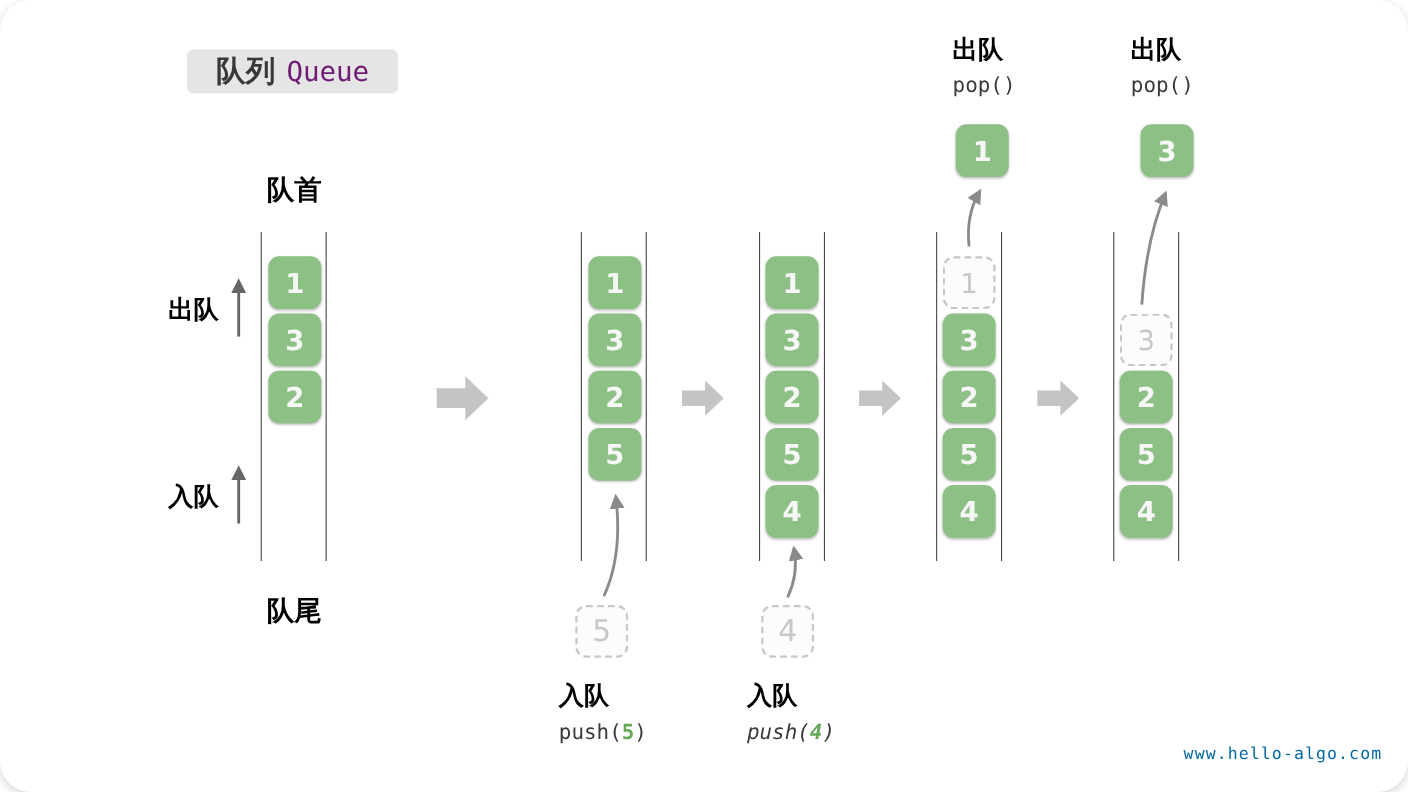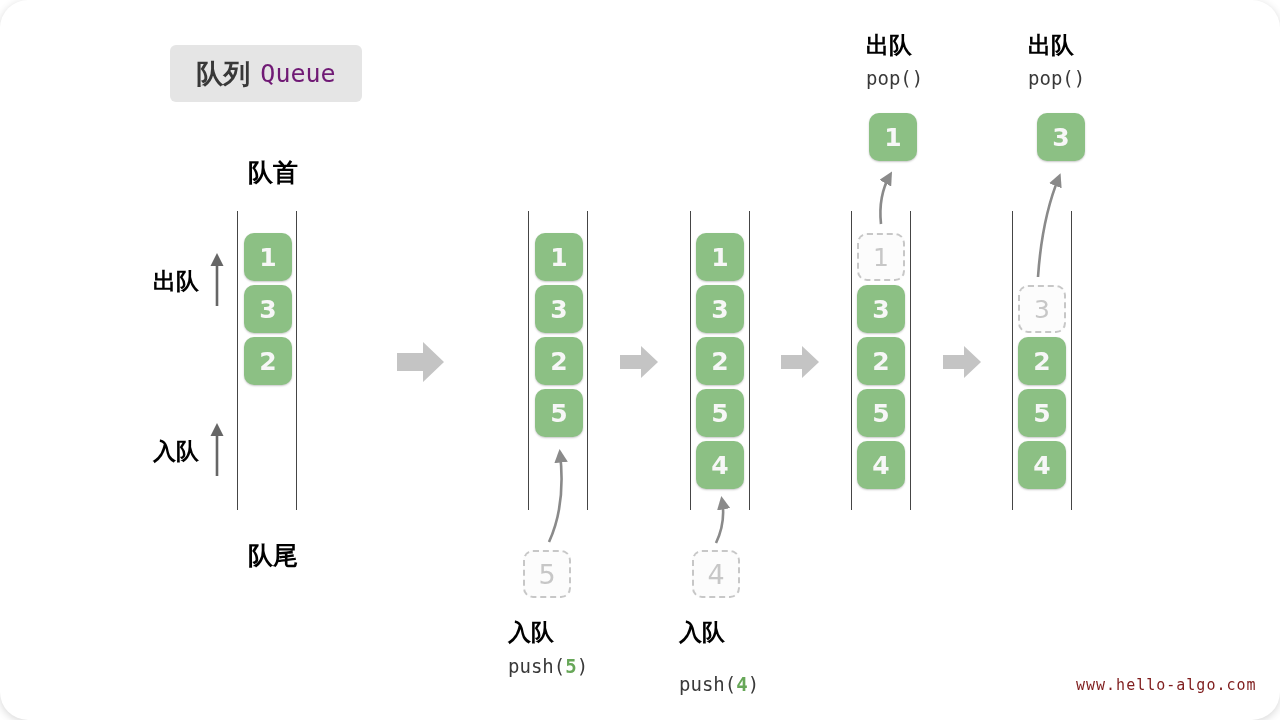--- a/index.html
+++ b/index.html
@@ -14,21 +14,21 @@
     height: 720px;
     background: #ffffff;
     border-radius: 28px;
     box-shadow: 0 2px 8px rgba(0,0,0,0.16);
     overflow: hidden;
   }
   .abs { position: absolute; }
 
   .title-box {
     left: 170px; top: 45px;
-    width: 192px; height: 57px;
+    width: 192px; height: 40px;
     background: #e5e5e5;
     border-radius: 6px;
     display: flex; align-items: center; justify-content: center;
     gap: 10px;
   }
   .title-zh { font-size: 27px; font-weight: 700; color: #383838; }
   .title-en { font-family: "DejaVu Sans Mono", "Liberation Mono", monospace; font-size: 25px; color: #701a75; }
 
   .zh-label {
     font-size: 23px; font-weight: 700; color: #000000;
@@ -61,37 +61,37 @@
     background: #fcfcfc;
     border: 2px dashed #c7c7c7;
     color: #c7c7c7;
     font-weight: 400;
     box-shadow: none;
   }
 
   .watermark {
     left: 1076px; top: 676px;
     font-family: "DejaVu Sans Mono", "Liberation Mono", monospace;
-    font-size: 15px; color: #7f1d1d; letter-spacing: 1px;
+    font-size: 15px; color: #0369a1; letter-spacing: 1px;
   }
 
   svg.overlay { left: 0; top: 0; pointer-events: none; }
 </style>
 </head>
 <body>
 
 <div class="canvas">
 
   <div class="abs title-box">
     <span class="title-zh">队列</span>
     <span class="title-en">Queue</span>
   </div>
 
-  <div class="abs zh-label" style="left:237px; top:156px; width:61px; text-align:right; font-size:25px;">队首</div>
-  <div class="abs zh-label" style="left:237px; top:539px; width:61px; text-align:right; font-size:25px;">队尾</div>
+  <div class="abs zh-label" style="left:237px; top:156px; width:61px; text-align:center; font-size:25px;">队首</div>
+  <div class="abs zh-label" style="left:237px; top:539px; width:61px; text-align:center; font-size:25px;">队尾</div>
 
   <div class="abs zh-label" style="left:150px; top:266px; width:52px; text-align:center;">出队</div>
   <div class="abs zh-label" style="left:150px; top:436px; width:52px; text-align:center;">入队</div>
 
   <div class="abs queue-col" style="left:237px;"></div>
   <div class="abs queue-col" style="left:528px;"></div>
   <div class="abs queue-col" style="left:690px;"></div>
   <div class="abs queue-col" style="left:851px;"></div>
   <div class="abs queue-col" style="left:1012px;"></div>
 
@@ -133,21 +133,21 @@
     <div class="zh-label">出队</div>
     <div class="mono-label" style="margin-top:6px;">pop()</div>
   </div>
 
   <div class="abs" style="left:508px; top:617px;">
     <div class="zh-label">入队</div>
     <div class="mono-label" style="margin-top:7px;"><span>push(</span><span class="arg">5</span><span>)</span></div>
   </div>
   <div class="abs" style="left:679px; top:617px;">
     <div class="zh-label">入队</div>
-    <div class="mono-label" style="margin-top:25px;"><span>push(</span><span class="arg">4</span><span>)</span></div>
+    <div class="mono-label" style="margin-top:7px;font-style:italic;"><span>push(</span><span class="arg">4</span><span>)</span></div>
   </div>
 
   <div class="abs watermark">www.hello-algo.com</div>
 
   <svg class="abs overlay" width="1280" height="720" viewBox="0 0 1280 720">
     <defs>
       <marker id="ah-dark" viewBox="0 0 10 10" refX="7" refY="5" markerWidth="5.2" markerHeight="5.2" orient="auto">
         <path d="M0,0 L10,5 L0,10 z" fill="#666666"></path>
       </marker>
       <marker id="ah-gray" viewBox="0 0 10 10" refX="7" refY="5" markerWidth="5.2" markerHeight="5.2" orient="auto">

